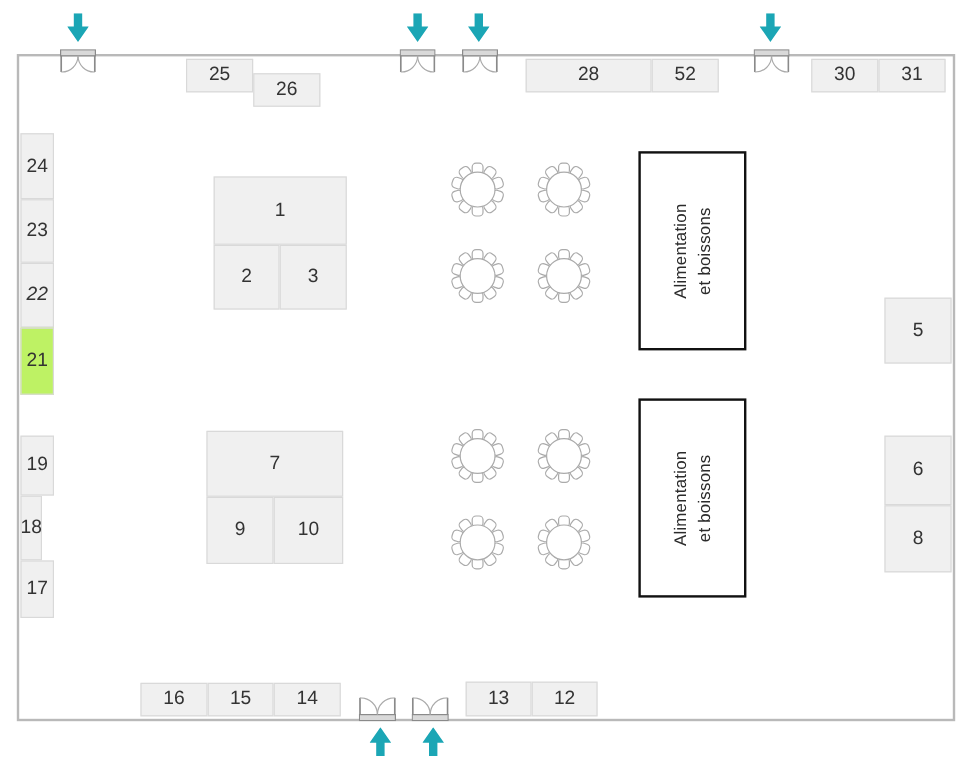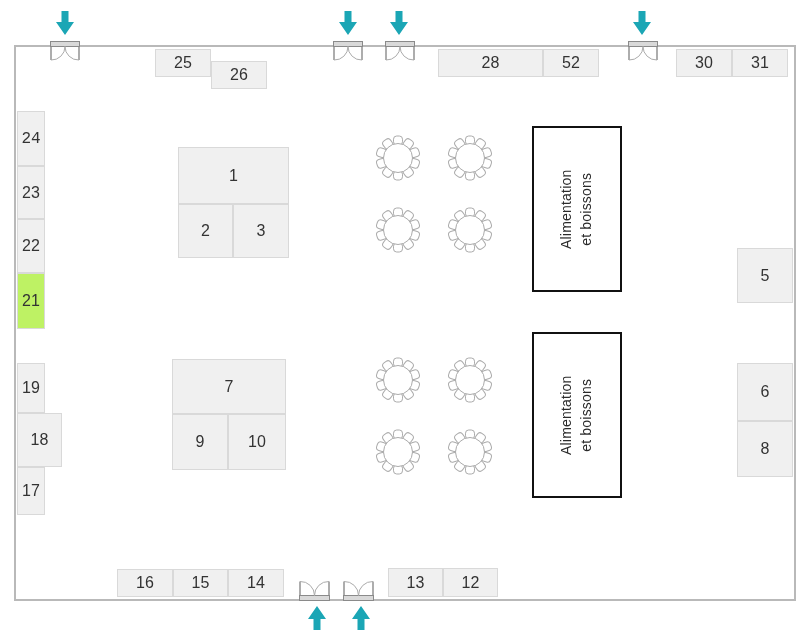--- a/index.html
+++ b/index.html
@@ -143,26 +143,26 @@
     <div class="food-area" style="left: 532px; top: 332px; width: 90px; height: 166px; border-color: rgb(17, 17, 17);">
       <span class="food-label">Alimentation
 et boissons</span>
     </div>
     <div class="booth" style="left: 155px; top: 49px; width: 56px; height: 28px; background: rgb(240, 240, 240); border-color: rgb(217, 217, 217); color: rgb(51, 51, 51);">25</div>
     <div class="booth" style="left: 211px; top: 49px; width: 56px; height: 28px; background: rgb(240, 240, 240); border-color: rgb(217, 217, 217); color: rgb(51, 51, 51); margin-top: 12px;">26</div>
     <div class="booth" style="left: 438px; top: 49px; width: 105px; height: 28px; background: rgb(240, 240, 240); border-color: rgb(217, 217, 217); color: rgb(51, 51, 51);">28</div>
     <div class="booth" style="left: 543px; top: 49px; width: 56px; height: 28px; background: rgb(240, 240, 240); border-color: rgb(217, 217, 217); color: rgb(51, 51, 51);">52</div>
     <div class="booth" style="left: 676px; top: 49px; width: 56px; height: 28px; background: rgb(240, 240, 240); border-color: rgb(217, 217, 217); color: rgb(51, 51, 51);">30</div>
     <div class="booth" style="left: 732px; top: 49px; width: 56px; height: 28px; background: rgb(240, 240, 240); border-color: rgb(217, 217, 217); color: rgb(51, 51, 51);">31</div>
-    <div class="booth" style="left: 17px; top: 111px; width: 28px; height: 55px; background: rgb(240, 240, 240); border-color: rgb(217, 217, 217); color: rgb(51, 51, 51); font-family: Liberation Mono, monospace;">24</div>
+    <div class="booth" style="left: 17px; top: 111px; width: 28px; height: 55px; background: rgb(240, 240, 240); border-color: rgb(217, 217, 217); color: rgb(51, 51, 51);">24</div>
     <div class="booth" style="left: 17px; top: 166px; width: 28px; height: 53px; background: rgb(240, 240, 240); border-color: rgb(217, 217, 217); color: rgb(51, 51, 51);">23</div>
-    <div class="booth" style="left: 17px; top: 219px; width: 28px; height: 54px; background: rgb(240, 240, 240); border-color: rgb(217, 217, 217); color: rgb(51, 51, 51);">22</div>
+    <div class="booth" style="left: 17px; top: 219px; width: 28px; height: 54px; background: rgb(240, 240, 240); border-color: rgb(217, 217, 217); color: rgb(51, 51, 51); font-style: italic;">22</div>
     <div class="booth" style="left: 17px; top: 273px; width: 28px; height: 56px; background: #bef264; border-color: rgb(217, 217, 217); color: rgb(51, 51, 51);">21</div>
     <div class="booth" style="left: 17px; top: 363px; width: 28px; height: 50px; background: rgb(240, 240, 240); border-color: rgb(217, 217, 217); color: rgb(51, 51, 51);">19</div>
-    <div class="booth" style="left: 17px; top: 413px; width: 45px; height: 54px; background: rgb(240, 240, 240); border-color: rgb(217, 217, 217); color: rgb(51, 51, 51);">18</div>
+    <div class="booth" style="left: 17px; top: 413px; width: 18px; height: 54px; background: rgb(240, 240, 240); border-color: rgb(217, 217, 217); color: rgb(51, 51, 51);">18</div>
     <div class="booth" style="left: 17px; top: 467px; width: 28px; height: 48px; background: rgb(240, 240, 240); border-color: rgb(217, 217, 217); color: rgb(51, 51, 51);">17</div>
     <div class="booth" style="left: 178px; top: 147px; width: 111px; height: 57px; background: rgb(240, 240, 240); border-color: rgb(217, 217, 217); color: rgb(51, 51, 51);">1</div>
     <div class="booth" style="left: 178px; top: 204px; width: 55px; height: 54px; background: rgb(240, 240, 240); border-color: rgb(217, 217, 217); color: rgb(51, 51, 51);">2</div>
     <div class="booth" style="left: 233px; top: 204px; width: 56px; height: 54px; background: rgb(240, 240, 240); border-color: rgb(217, 217, 217); color: rgb(51, 51, 51);">3</div>
     <div class="booth" style="left: 172px; top: 359px; width: 114px; height: 55px; background: rgb(240, 240, 240); border-color: rgb(217, 217, 217); color: rgb(51, 51, 51);">7</div>
     <div class="booth" style="left: 172px; top: 414px; width: 56px; height: 56px; background: rgb(240, 240, 240); border-color: rgb(217, 217, 217); color: rgb(51, 51, 51);">9</div>
     <div class="booth" style="left: 228px; top: 414px; width: 58px; height: 56px; background: rgb(240, 240, 240); border-color: rgb(217, 217, 217); color: rgb(51, 51, 51);">10</div>
     <div class="booth" style="left: 737px; top: 248px; width: 56px; height: 55px; background: rgb(240, 240, 240); border-color: rgb(217, 217, 217); color: rgb(51, 51, 51);">5</div>
     <div class="booth" style="left: 737px; top: 363px; width: 56px; height: 58px; background: rgb(240, 240, 240); border-color: rgb(217, 217, 217); color: rgb(51, 51, 51);">6</div>
     <div class="booth" style="left: 737px; top: 421px; width: 56px; height: 56px; background: rgb(240, 240, 240); border-color: rgb(217, 217, 217); color: rgb(51, 51, 51);">8</div>

